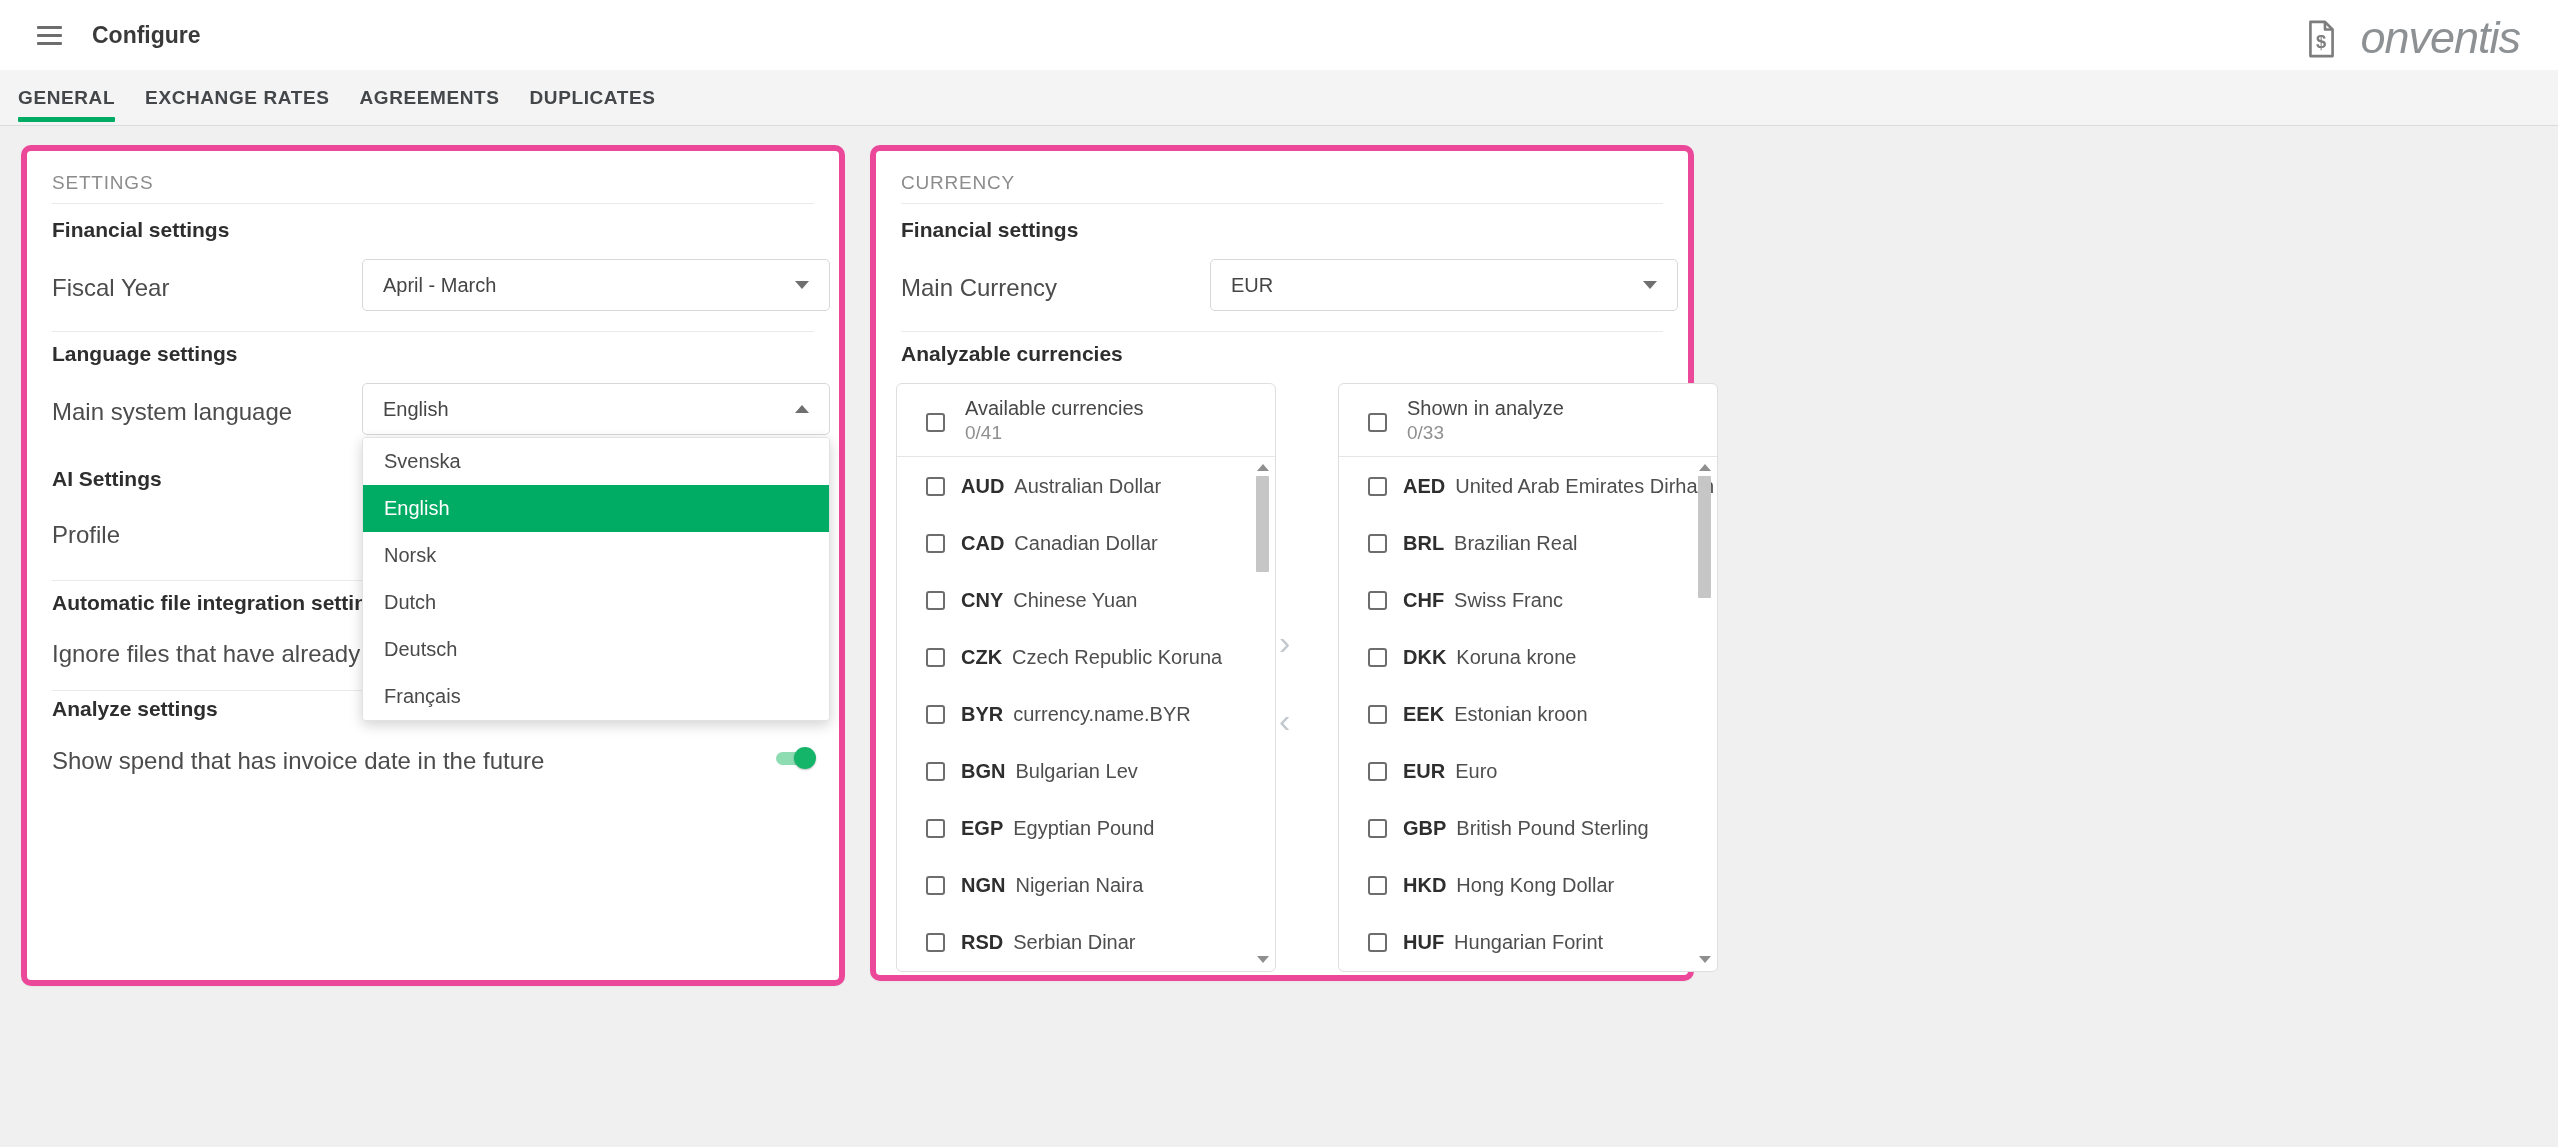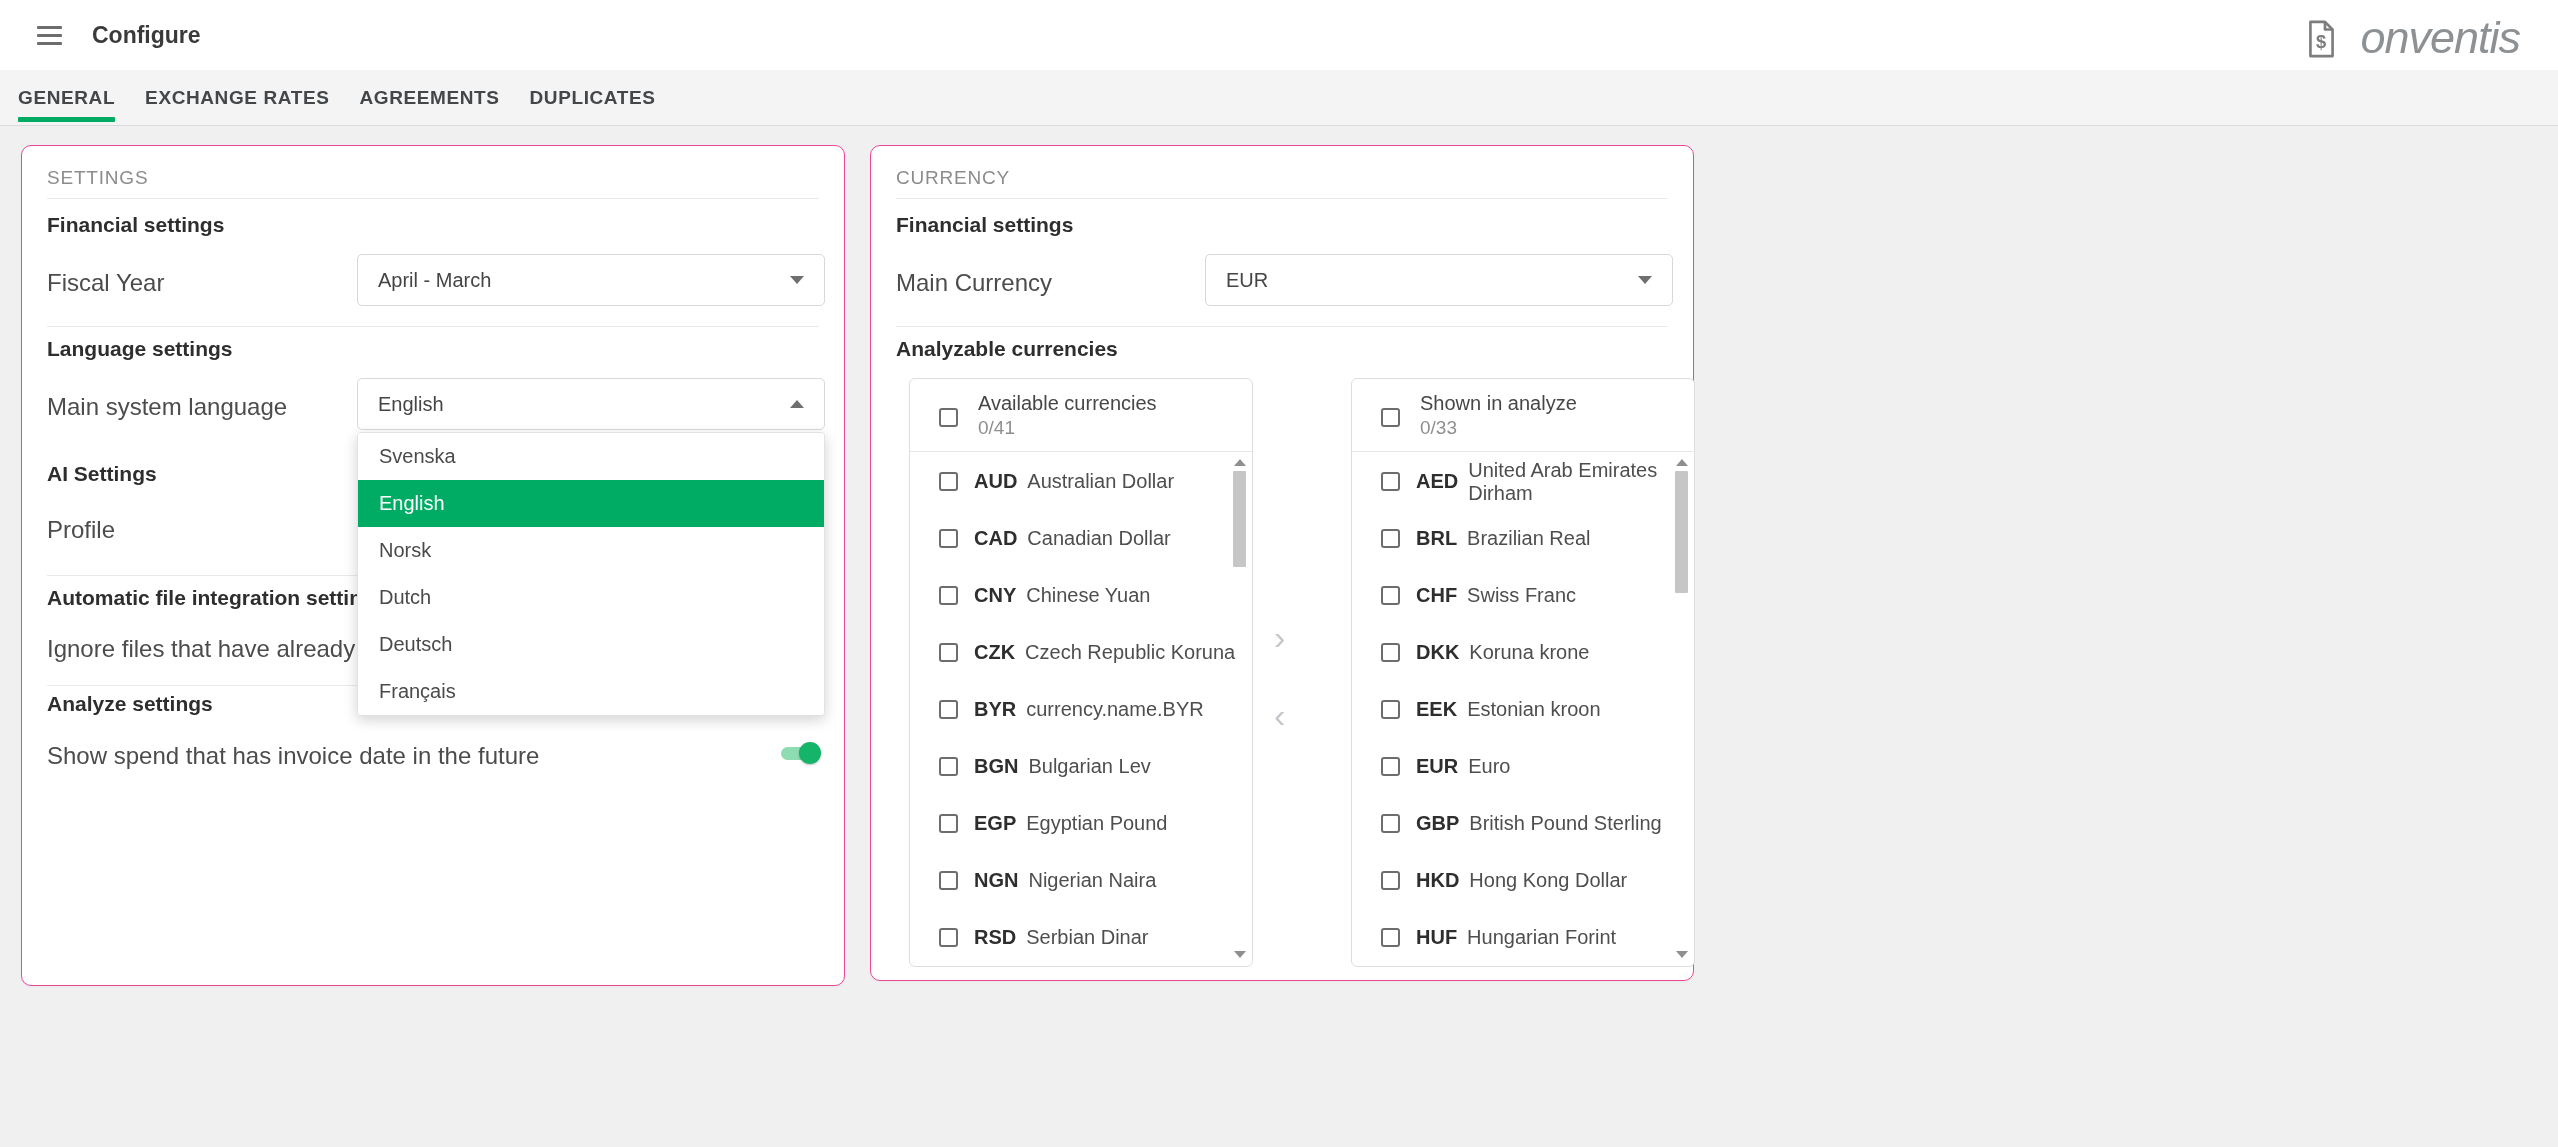--- a/index.html
+++ b/index.html
@@ -31,21 +31,21 @@
     position:relative; display:flex; align-items:center; margin-right:30px;
     font-size:19px; font-weight:600; letter-spacing:0.6px; color:#44474a; cursor:pointer;
   }
   .tab.active::after {
     content:""; position:absolute; left:0; right:0; bottom:3px; height:5px;
     background:var(--green); border-radius:1px;
   }
   :root { --green:#00ab64; }
   
   .card {
-    position:absolute; background:#fff; border:1px solid #ec4899; border-radius:10px;
+    position:absolute; background:#fff; border:6px solid #ec4899; border-radius:10px;
     box-shadow:0 1px 2px rgba(0,0,0,0.04);
   }
   #settings-card { left:21px; top:145px; width:824px; height:841px; }
   #currency-card { left:870px; top:145px; width:824px; height:836px; }
   .card-eyebrow {
     position:absolute; left:25px; top:21px; font-size:19px; color:#8c8c8c; letter-spacing:0.8px;
   }
   .hdiv { position:absolute; left:25px; right:25px; height:1px; background:#eaeaea; }
   .sec-title { position:absolute; left:25px; font-size:21px; font-weight:700; color:#2e2e2e; }
   .row-label { position:absolute; left:25px; font-size:24px; color:#4c4c4c; }
@@ -69,22 +69,22 @@
     height:47px; display:flex; align-items:center; padding-left:21px;
     font-size:20px; color:#4a4a4a; cursor:pointer; background:#fff;
   }
   .menu-item.selected { background:var(--green); color:#ffffff; }
   
   .toggle { position:absolute; width:40px; height:24px; cursor:pointer; }
   .toggle .track { position:absolute; left:0; top:6px; width:34px; height:13px; border-radius:7px; background:#8ddcb2; }
   .toggle .knob  { position:absolute; right:0; top:1px; width:22px; height:22px; border-radius:50%; background:#14b469; box-shadow:0 1px 2px rgba(0,0,0,0.25); }
   
   .listbox {
-    position:absolute; top:232px; width:344px; height:589px;
-    border:1px solid #dedede; border-radius:6px; background:#fff;margin-left:18px;
+    position:absolute; top:232px; width:380px; height:589px;
+    border:1px solid #dedede; border-radius:6px; background:#fff;
   }
   .listbox-header { position:absolute; left:0; right:0; top:0; height:73px; border-bottom:1px solid #e6e6e6; }
   .checkbox {
     width:19px; height:19px; border:2px solid #6d6d6d; border-radius:3px; background:#fff; cursor:pointer; flex:none;
   }
   .listbox-header .checkbox { position:absolute; left:29px; top:29px; }
   .lh-text { position:absolute; left:68px; top:12px; }
   .lh-title { font-size:20px; color:#474747; line-height:25px; }
   .lh-count { font-size:19px; color:#8f8f8f; line-height:23px; }
   .list-items { position:absolute; left:0; right:0; top:74px; bottom:1px; }

